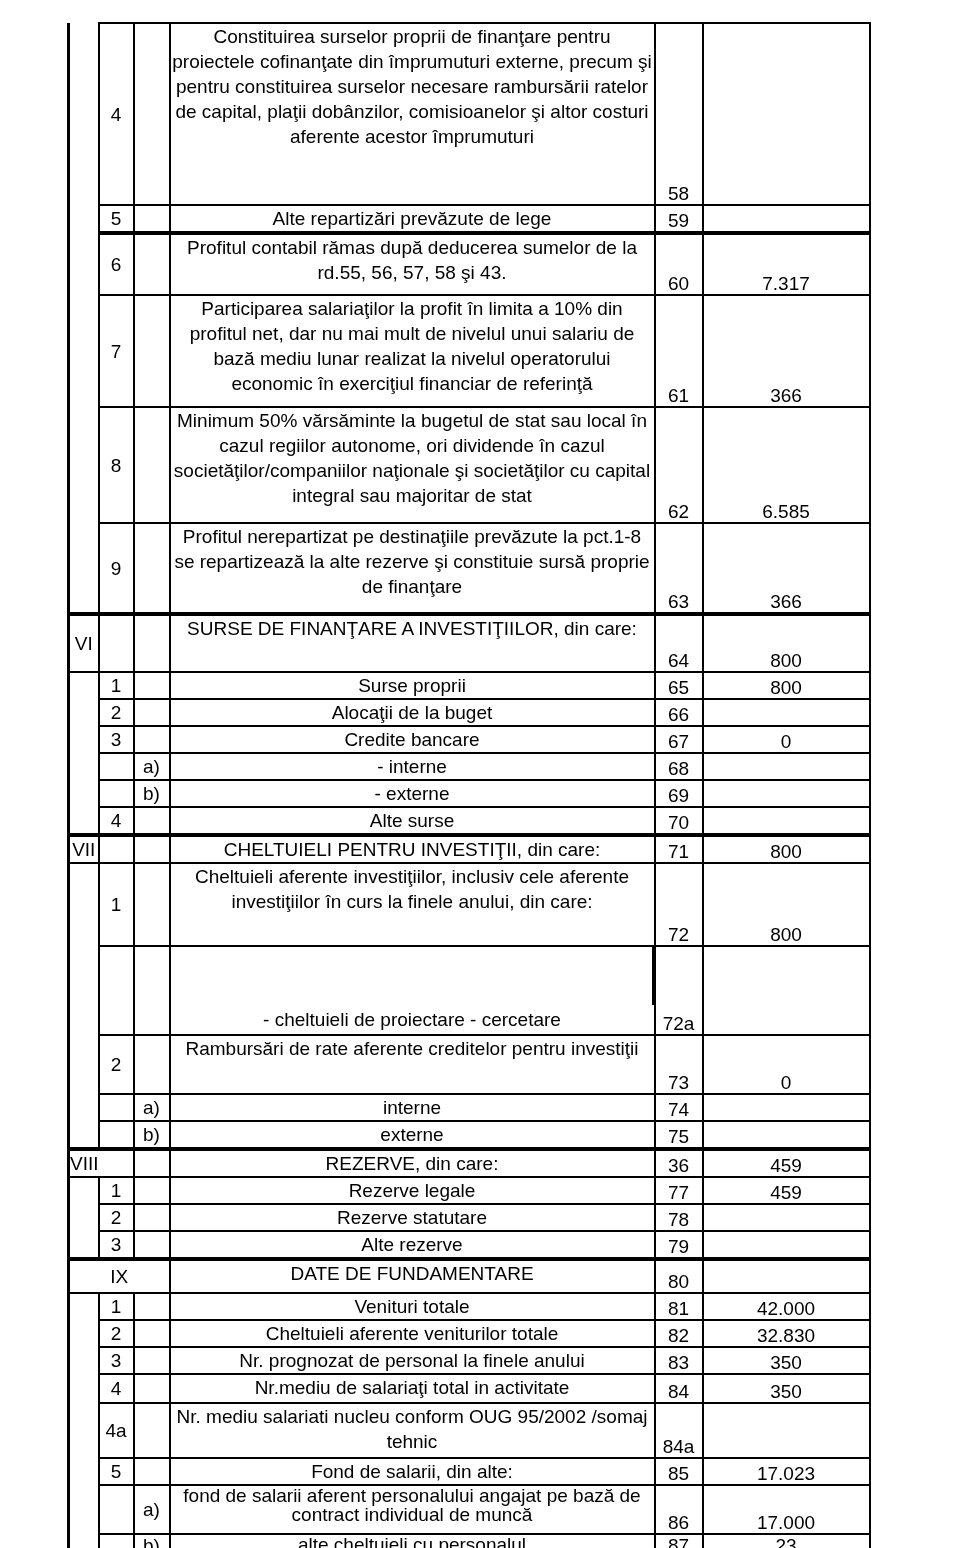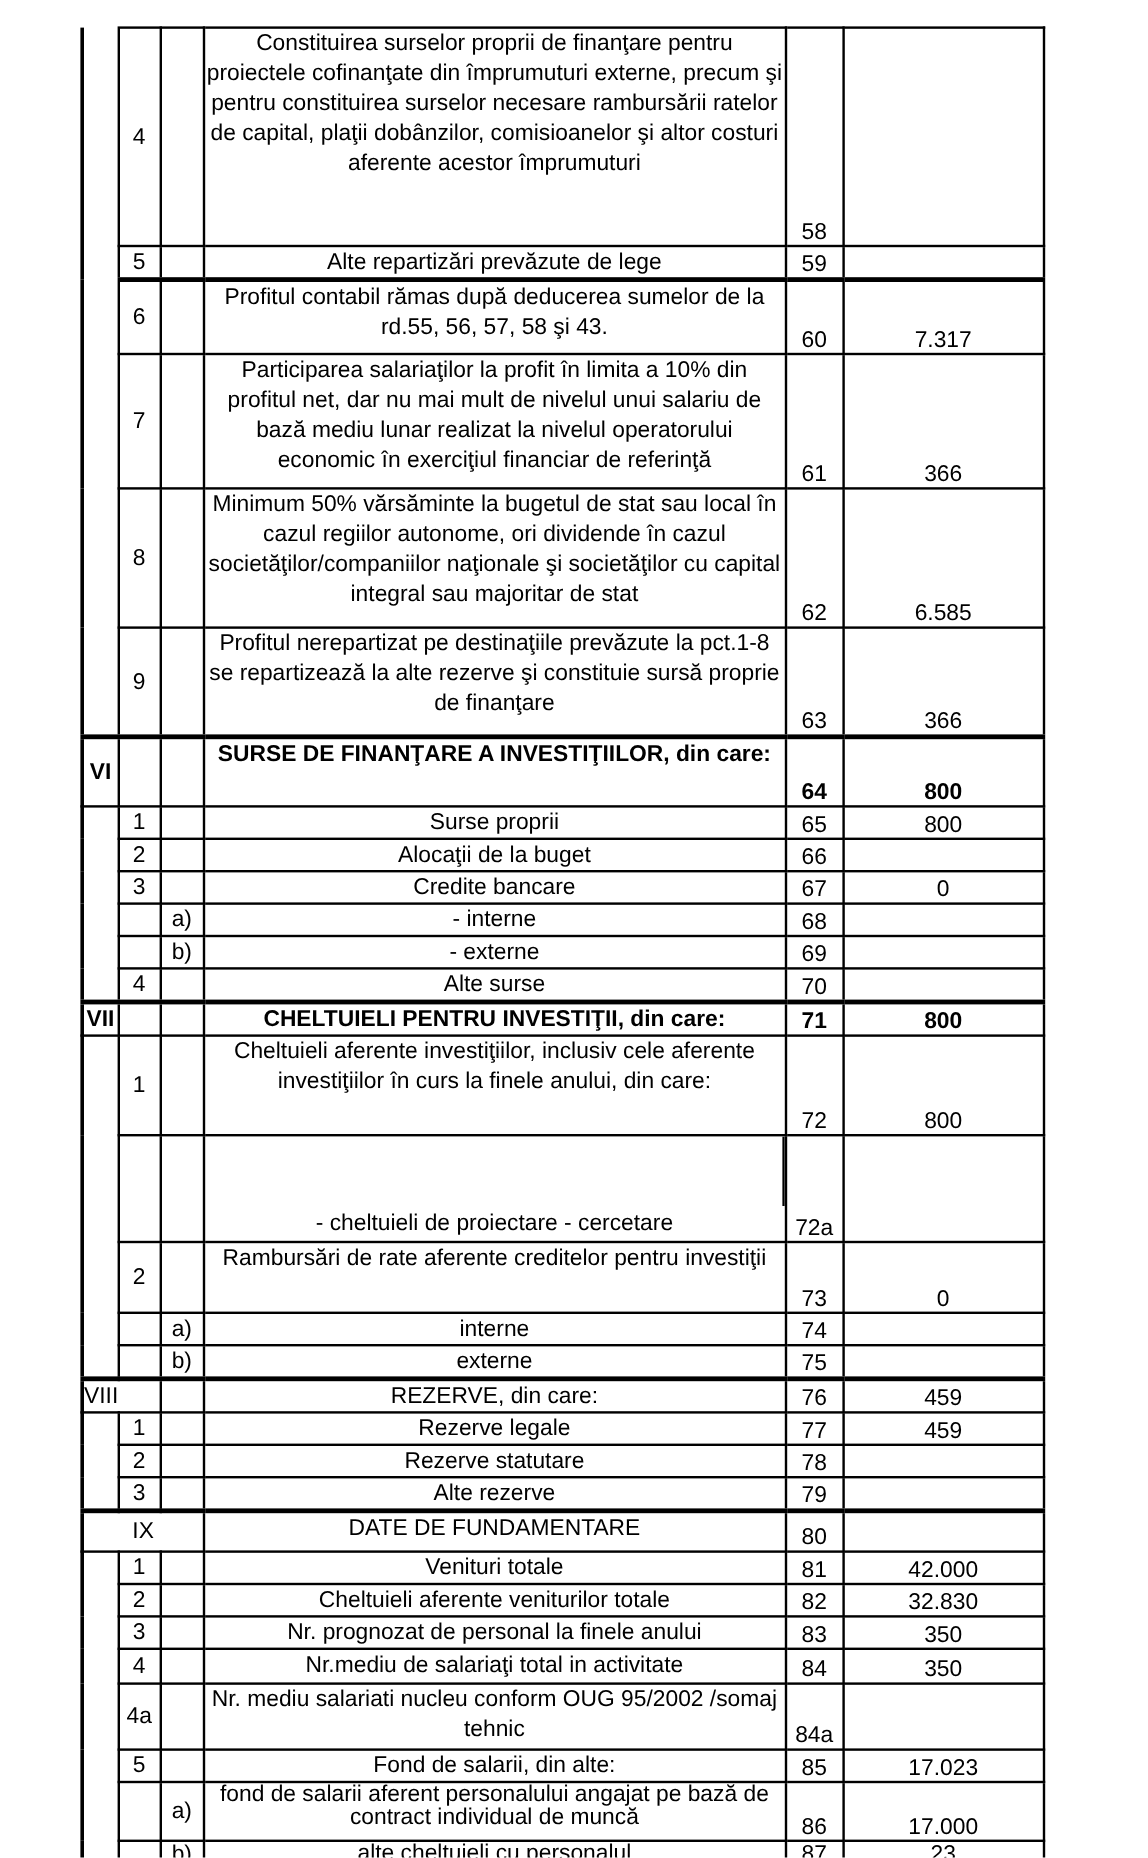--- a/index.html
+++ b/index.html
@@ -79,21 +79,21 @@
           <td class="col-rd">62</td>
           <td class="col-value">6.585</td>
         </tr>
         <tr style="height: 91px;">
           <td class="col-num">9</td>
           <td class="col-letter"></td>
           <td class="col-desc">Profitul nerepartizat pe destinaţiile prevăzute la pct.1-8 se repartizează la alte rezerve şi constituie sursă proprie de finanţare</td>
           <td class="col-rd">63</td>
           <td class="col-value">366</td>
         </tr>
-        <tr class="thick-top" style="height: 58px; font-weight: bold;">
+        <tr class="thick-top" style="height: 58px;">
           <td class="col-roman">VI</td>
           <td class="col-num"></td>
           <td class="col-letter"></td>
           <td class="col-desc">SURSE DE FINANŢARE A INVESTIŢIILOR, din care:</td>
           <td class="col-rd">64</td>
           <td class="col-value">800</td>
         </tr>
         <tr style="height: 26px;">
           <td class="col-roman" rowspan="6"></td>
           <td class="col-num">1</td>
@@ -130,21 +130,21 @@
           <td class="col-rd">69</td>
           <td class="col-value"></td>
         </tr>
         <tr style="height: 25px;">
           <td class="col-num">4</td>
           <td class="col-letter"></td>
           <td class="col-desc">Alte surse</td>
           <td class="col-rd">70</td>
           <td class="col-value"></td>
         </tr>
-        <tr class="thick-top" style="height: 28px; font-weight: bold;">
+        <tr class="thick-top" style="height: 28px;">
           <td class="col-roman">VII</td>
           <td class="col-num"></td>
           <td class="col-letter"></td>
           <td class="col-desc">CHELTUIELI  PENTRU INVESTIŢII, din care:</td>
           <td class="col-rd">71</td>
           <td class="col-value">800</td>
         </tr>
         <tr style="height: 83px;">
           <td class="col-roman" rowspan="5"></td>
           <td class="col-num">1</td>
@@ -183,21 +183,21 @@
           <td class="col-num"></td>
           <td class="col-letter">b)</td>
           <td class="col-desc">externe</td>
           <td class="col-rd">75</td>
           <td class="col-value"></td>
         </tr>
         <tr class="thick-top" style="height: 26px;">
           <td class="col-roman al-left" colspan="2">VIII</td>
           <td class="col-letter"></td>
           <td class="col-desc">REZERVE, din care:</td>
-          <td class="col-rd">76</td>
+          <td class="col-rd">36</td>
           <td class="col-value">459</td>
         </tr>
         <tr style="height: 26px;">
           <td class="col-roman" rowspan="3"></td>
           <td class="col-num">1</td>
           <td class="col-letter"></td>
           <td class="col-desc">Rezerve legale</td>
           <td class="col-rd">77</td>
           <td class="col-value">459</td>
         </tr>

